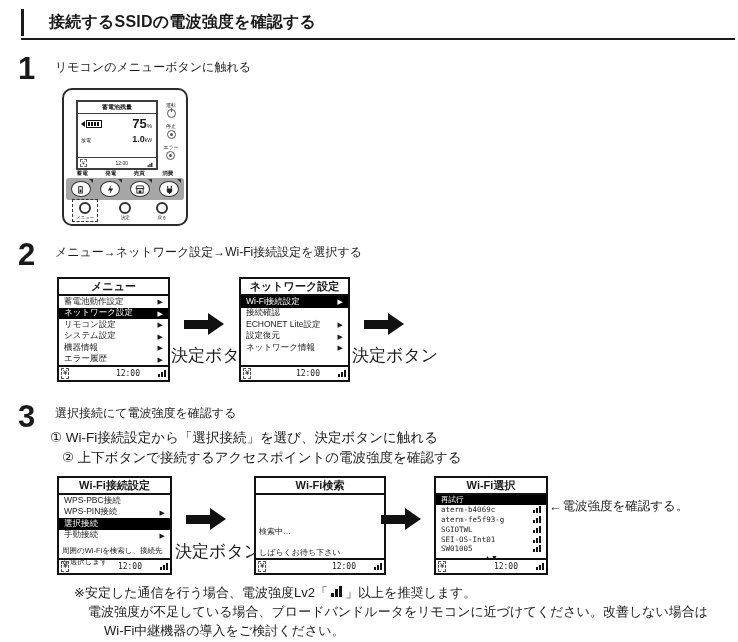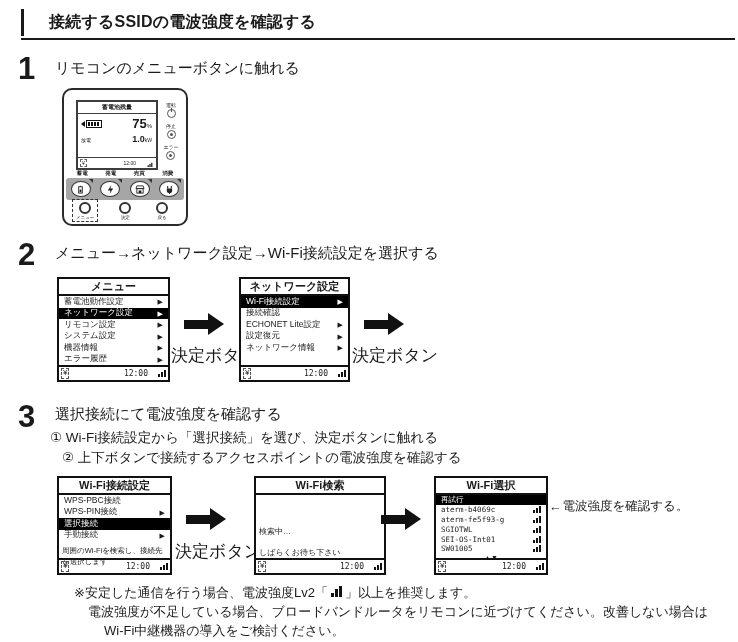--- a/index.html
+++ b/index.html
@@ -5,21 +5,21 @@
   html,body{margin:0;padding:0;background:#fff;}
   .page{position:relative;width:738px;height:642px;background:#fff;overflow:hidden;
         font-family:"Liberation Sans","DejaVu Sans",sans-serif;color:#1a1a1a;}
 
   
   .hdr-bar{position:absolute;left:21px;top:9px;width:3px;height:27px;background:#1a1a1a;}
   .hdr-title{position:absolute;left:49px;top:12px;font-size:16px;font-weight:bold;letter-spacing:.2px;}
   .hdr-rule{position:absolute;left:21px;top:38px;width:714px;height:2px;background:#1a1a1a;}
 
   .step-num{position:absolute;font-size:31px;font-weight:bold;line-height:1;}
-  .step-heading{position:absolute;font-size:15px;}
+  .step-heading{position:absolute;font-size:12px;}
   .substep{position:absolute;font-size:13.5px;}
 
   
   .remote{position:absolute;left:62px;top:88px;width:122px;height:134px;border:2px solid #2b2b2b;border-radius:10px;background:#fff;}
   .r-screen{position:absolute;left:12px;top:10px;width:78px;height:66px;border:2px solid #3d3d3d;}
   .r-screen-title{font-size:6px;font-weight:bold;text-align:center;border-bottom:1px solid #3d3d3d;padding:1px 0;}
   .r-row1{display:flex;align-items:center;justify-content:space-between;padding:3px 4px 0 3px;}
   .batt-wrap{display:flex;align-items:center;gap:1px;}
   .batt-arrow{width:0;height:0;border-right:4px solid #111;border-top:3px solid transparent;border-bottom:3px solid transparent;}
   .batt{border:1px solid #111;height:8px;width:16px;display:flex;gap:1px;padding:1px;box-sizing:border-box;}
@@ -51,21 +51,21 @@
   .menu-dashed{border:1px dashed #333;padding:2px 3px 1px;margin:-3px -4px;}
 
   
   .lcd{position:absolute;border:2px solid #111;background:#fff;box-sizing:border-box;}
   .lcd-title{font-size:11px;font-weight:bold;text-align:center;border-bottom:2px solid #111;height:15px;line-height:15px;}
   .lcd-item{display:flex;justify-content:space-between;align-items:center;font-size:8.5px;height:11.5px;padding:0 5px;}
   .lcd-item.sel{background:#000;color:#fff;}
   .tri{font-size:7px;line-height:1;}
   .lcd-status{position:absolute;left:0;right:0;bottom:0;height:13px;border-top:2px solid #111;display:flex;justify-content:space-between;align-items:center;padding:0 2px;font-size:8px;}
   .yen{border:1px dashed #555;font-size:8px;line-height:1.1;padding:0 1px;}
-  .t-wrap{display:flex;align-items:center;gap:10px;}
+  .t-wrap{display:flex;align-items:center;gap:18px;}
   .sig{display:inline-flex;align-items:flex-end;gap:1px;}
   .sig i{width:2px;background:#111;display:block;}
   .sig i:nth-child(1){height:3px;}
   .sig i:nth-child(2){height:5px;}
   .sig i:nth-child(3){height:7px;}
   .sig.big i{width:3px;}
   .sig.big i:nth-child(1){height:4px;}
   .sig.big i:nth-child(2){height:8px;}
   .sig.big i:nth-child(3){height:11px;}
   .desc{font-size:7.5px;padding:5px 3px 0;line-height:1.4;}

